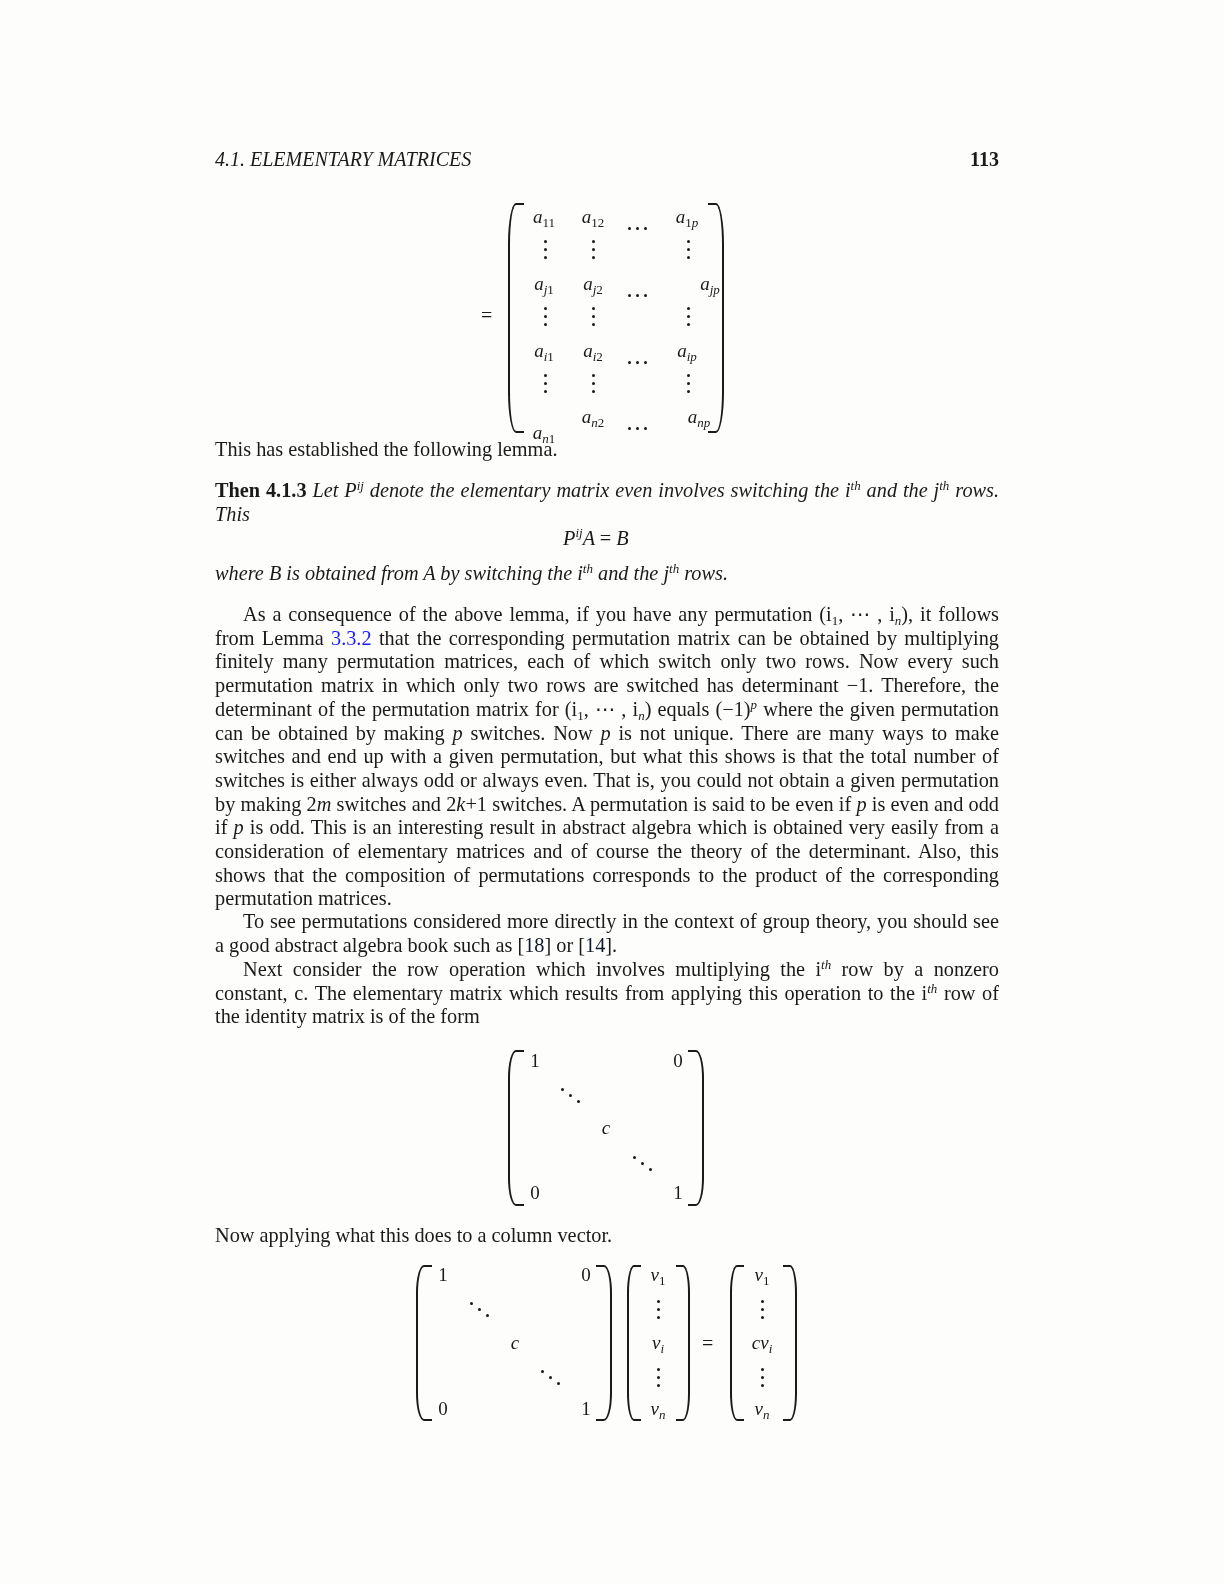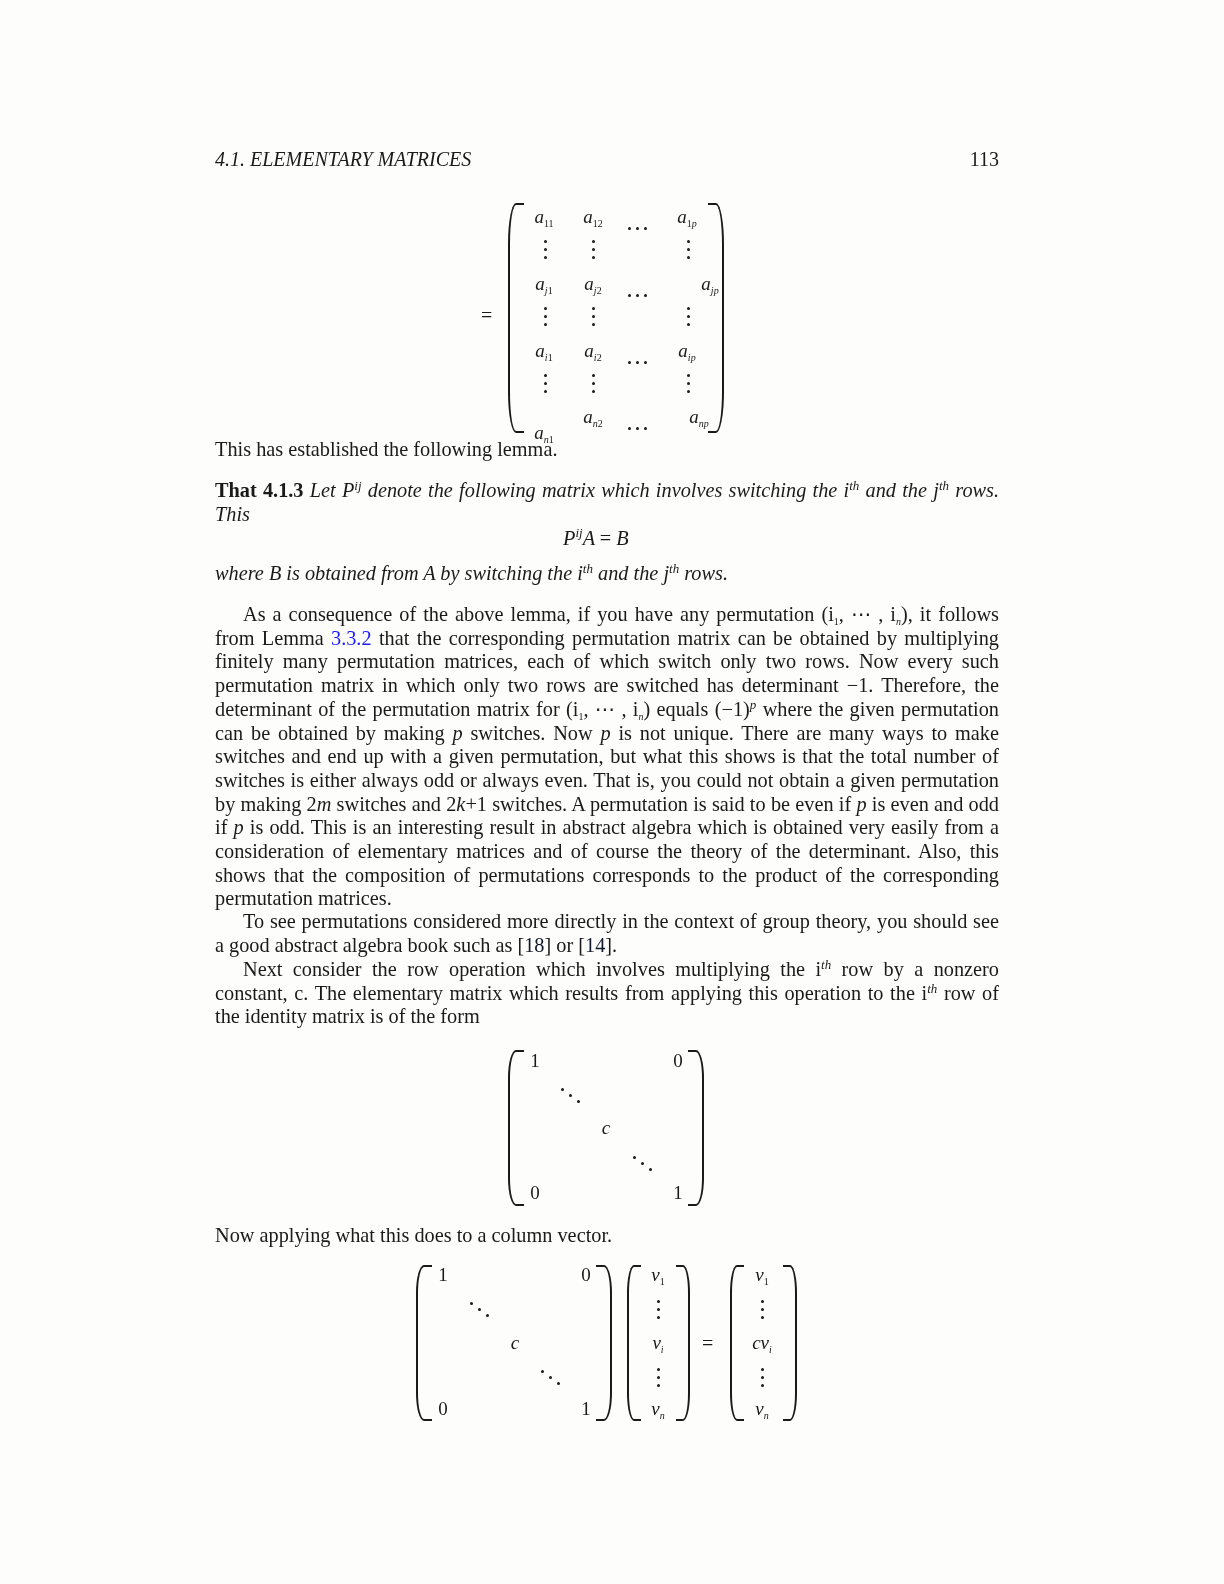--- a/index.html
+++ b/index.html
@@ -11,32 +11,32 @@
       color: #1a1a1a;
       overflow: hidden;
     }
     .serif { font-family: "Liberation Serif", "DejaVu Serif", serif; }
     .abs { position: absolute; }
     .header {
       position: absolute; top: 148px; left: 215px; width: 784px;
       font-size: 20px; font-style: italic;
       font-family: "Liberation Serif", serif;
     }
-    .header .pnum { position: absolute; right: 0; top: 0; font-style: normal; }
+    .header .pnum { position: absolute; right: 0; top: 0; font-style: normal; font-weight: bold; }
     .text {
       position: absolute; left: 215px; width: 784px;
       font-family: "Liberation Serif", serif;
       font-size: 20.3px; line-height: 23.7px;
       text-align: justify;
     }
     .it { font-style: italic; }
     .bold { font-weight: bold; }
     .indent { text-indent: 28px; }
     sup { font-size: 13px; line-height: 0; vertical-align: 7px; font-style: italic; }
-    sub { font-size: 10px; line-height: 0; vertical-align: -4px; font-style: italic; }
+    sub { font-size: 13px; line-height: 0; vertical-align: -4px; font-style: italic; }
     .link-blue { color: #1a1aff; }
     .link-green { color: #0f172a; }
     .math-i { font-style: italic; }
 
     
     .paren {
       position: absolute; border: 2px solid #1a1a1a; border-radius: 50%/18%;
     }
     .lp { border-right: none; border-top-right-radius: 0; border-bottom-right-radius: 0; }
     .rp { border-left: none; border-top-left-radius: 0; border-bottom-left-radius: 0; }
@@ -130,22 +130,22 @@
 
   <span class="cell" style="left:544px; top:406px;margin-top:16px;">a<sub>n<span class="num">1</span></sub></span>
   <span class="cell" style="left:593px; top:406px;">a<sub>n<span class="num">2</span></sub></span>
   <span class="hdots" style="left:640px; top:415px;"><i></i><i></i><i></i></span>
   <span class="cell" style="left:687px; top:406px;margin-left:12px;">a<sub>np</sub></span>
 </div>
 
 <div class="text" style="top:438px;">This has established the following lemma.</div>
 
 <div class="text it" style="top:479px;">
-  <span class="bold" style="font-style:normal;">That 4.1.3</span>
-  <span>Let P</span><sup>ij</sup><span> denote the following matrix which involves switching the i</span><sup>th</sup><span> and the j</span><sup>th</sup><span> rows. This</span>
+  <span class="bold" style="font-style:normal;">Then 4.1.3</span>
+  <span>Let P</span><sup>ij</sup><span> denote the elementary matrix even involves switching the i</span><sup>th</sup><span> and the j</span><sup>th</sup><span> rows. This</span>
 </div>
 <div class="abs serif it" style="left:563px; top:527px; font-size:20.3px;">P<sup style="vertical-align:8px;">ij</sup>A <span class="num" style="font-style:normal;">=</span> B</div>
 <div class="text it" style="top:562px;">
   <span>where B is obtained from A by switching the i</span><sup>th</sup><span> and the j</span><sup>th</sup><span> rows.</span>
 </div>
 
 <div class="text indent" style="top:603px;"><span>As a consequence of the above lemma, if you have any permutation (i</span><sub class="num">1</sub><span>, ⋯ , i</span><sub>n</sub><span>), it follows from Lemma </span><span class="link-blue">3.3.2</span><span> that the corresponding permutation matrix can be obtained by multiplying finitely many permutation matrices, each of which switch only two rows. Now every such permutation matrix in which only two rows are switched has determinant −1. Therefore, the determinant of the permutation matrix for (i</span><sub class="num">1</sub><span>, ⋯ , i</span><sub>n</sub><span>) equals (−1)</span><sup>p</sup><span> where the given permutation can be obtained by making </span><span class="math-i">p</span><span> switches. Now </span><span class="math-i">p</span><span> is not unique. There are many ways to make switches and end up with a given permutation, but what this shows is that the total number of switches is either always odd or always even. That is, you could not obtain a given permutation by making 2</span><span class="math-i">m</span><span> switches and 2</span><span class="math-i">k</span><span>+1 switches. A permutation is said to be even if </span><span class="math-i">p</span><span> is even and odd if </span><span class="math-i">p</span><span> is odd. This is an interesting result in abstract algebra which is obtained very easily from a consideration of elementary matrices and of course the theory of the determinant. Also, this shows that the composition of permutations corresponds to the product of the corresponding permutation matrices.</span></div>
 
 <div class="text indent" style="top:910px;"><span>To see permutations considered more directly in the context of group theory, you should see a good abstract algebra book such as [</span><span class="link-green">18</span><span>] or [</span><span class="link-green">14</span><span>].</span></div>
 

